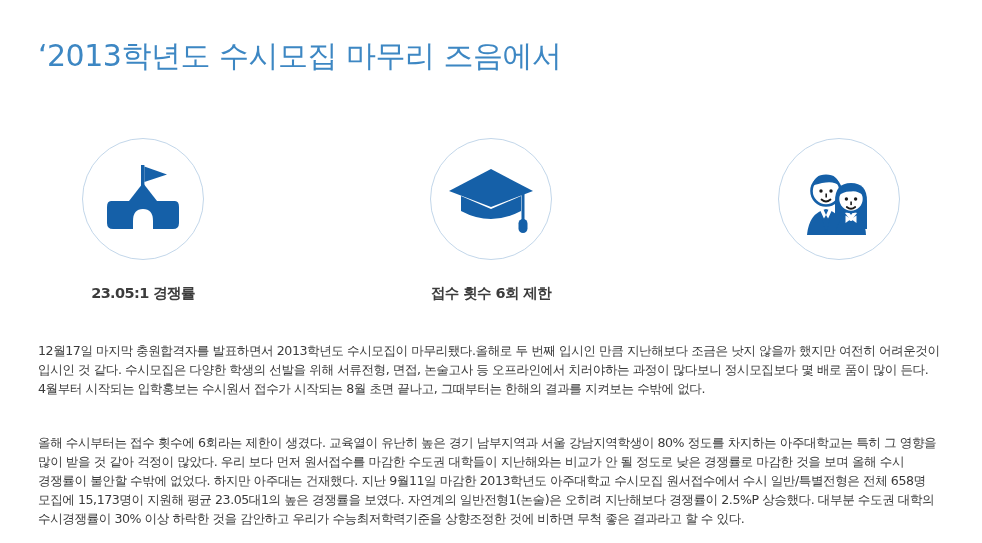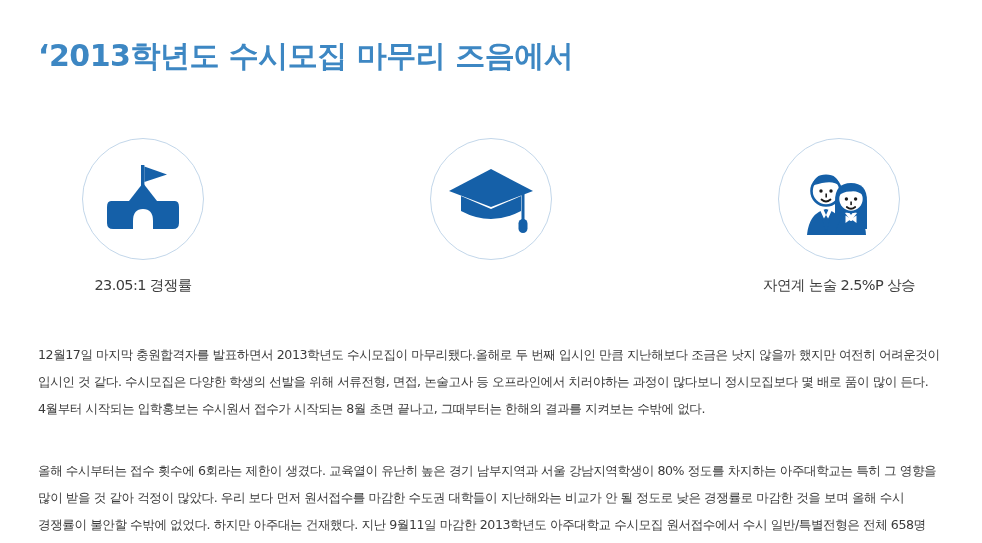--- a/index.html
+++ b/index.html
@@ -14,21 +14,21 @@
     overflow: hidden;
     position: relative;
   }
 
   
   .page-title {
     position: absolute;
     left: 38px;
     top: 16px;
     font-size: 30px;
-    font-weight: bold;
+    font-weight: normal;
     color: #3d87c3;
     letter-spacing: -0.5px;
     white-space: nowrap;
   }
 
   
   .icon-row {
     position: absolute;
     left: 38px;
     top: 138px;
@@ -49,38 +49,38 @@
     border-radius: 50%;
     border: 1.5px solid #c3d7ea;
     background: #ffffff;
     display: flex;
     align-items: center;
     justify-content: center;
     box-sizing: border-box;
   }
   .icon-circle svg { display: block; }
   .icon-label {
-    margin-top: 16px;
+    margin-top: 24px;
     font-size: 14.5px;
     color: #3c3c3c;
     letter-spacing: -0.6px;
     white-space: nowrap;
-    font-weight: 400;
+    font-weight: 700;
   }
 
   
   .body-copy {
     position: absolute;
     left: 38px;
     top: 341px;
     width: 910px;
   }
   .para {
     font-size: 12.6px;
-    line-height: 27px;
+    line-height: 19px;
     color: #3a3a3a;
     letter-spacing: -0.45px;
     text-align: left;
     margin: 0;
     word-break: keep-all;
   }
   .para + .para { margin-top: 35px; }
 </style>
 </head>
 <body>
@@ -121,20 +121,21 @@
 
             <path d="M16 43 L46 56 L76 43 L76 58 Q46 74 16 58 Z"></path>
 
             <rect x="76.5" y="36" width="3" height="34"></rect>
 
             <rect x="73.5" y="66" width="9" height="14" rx="4.5"></rect>
           </g>
         </svg>
       </span>
     </div>
+    <div class="icon-label">접수 횟수 6회 제한</div>
   </div>
 
   <div class="icon-card">
     <div class="icon-circle">
       <span>
         <svg width="92" height="92" viewBox="0 0 92 92" aria-hidden="true">
           <g>
 
             <path d="M33 56 Q16 60 14 82 L52 82 Q50 60 33 56 Z" fill="#1560a8"></path>
 
@@ -171,21 +172,20 @@
             <circle cx="53.4" cy="46" r="1.7" fill="#1a1a1a"></circle>
             <circle cx="62.6" cy="46" r="1.7" fill="#1a1a1a"></circle>
 
             <rect x="57.3" y="48.5" width="1.6" height="3.6" fill="#1a1a1a"></rect>
 
             <path d="M53.8 54 Q58 57.6 62.2 54" fill="none" stroke="#1a1a1a" stroke-width="1.8" stroke-linecap="round"></path>
           </g>
         </svg>
       </span>
     </div>
-    <div class="icon-label">자연계 논술 2.5%P 상승</div>
   </div>
 
 
 </div>
 
 <div class="body-copy">
   <p class="para">12월17일 마지막 충원합격자를 발표하면서 2013학년도 수시모집이 마무리됐다.올해로 두 번째 입시인 만큼 지난해보다 조금은 낫지 않을까 했지만 여전히 어려운것이 입시인 것 같다. 수시모집은 다양한 학생의 선발을 위해 서류전형, 면접, 논술고사 등 오프라인에서 치러야하는 과정이 많다보니 정시모집보다 몇 배로 품이 많이 든다. 4월부터 시작되는 입학홍보는 수시원서 접수가 시작되는 8월 초면 끝나고, 그때부터는 한해의 결과를 지켜보는 수밖에 없다.</p>
   <p class="para">올해 수시부터는 접수 횟수에 6회라는 제한이 생겼다. 교육열이 유난히 높은 경기 남부지역과 서울 강남지역학생이 80% 정도를 차지하는 아주대학교는 특히 그 영향을 많이 받을 것 같아 걱정이 많았다. 우리 보다 먼저 원서접수를 마감한 수도권 대학들이 지난해와는 비교가 안 될 정도로 낮은 경쟁률로 마감한 것을 보며 올해 수시 경쟁률이 불안할 수밖에 없었다. 하지만 아주대는 건재했다. 지난 9월11일 마감한 2013학년도 아주대학교 수시모집 원서접수에서 수시 일반/특별전형은 전체 658명 모집에 15,173명이 지원해 평균 23.05대1의 높은 경쟁률을 보였다. 자연계의 일반전형1(논술)은 오히려 지난해보다 경쟁률이 2.5%P 상승했다. 대부분 수도권 대학의 수시경쟁률이 30% 이상 하락한 것을 감안하고 우리가 수능최저학력기준을 상향조정한 것에 비하면 무척 좋은 결과라고 할 수 있다.</p>
 </div>
 

